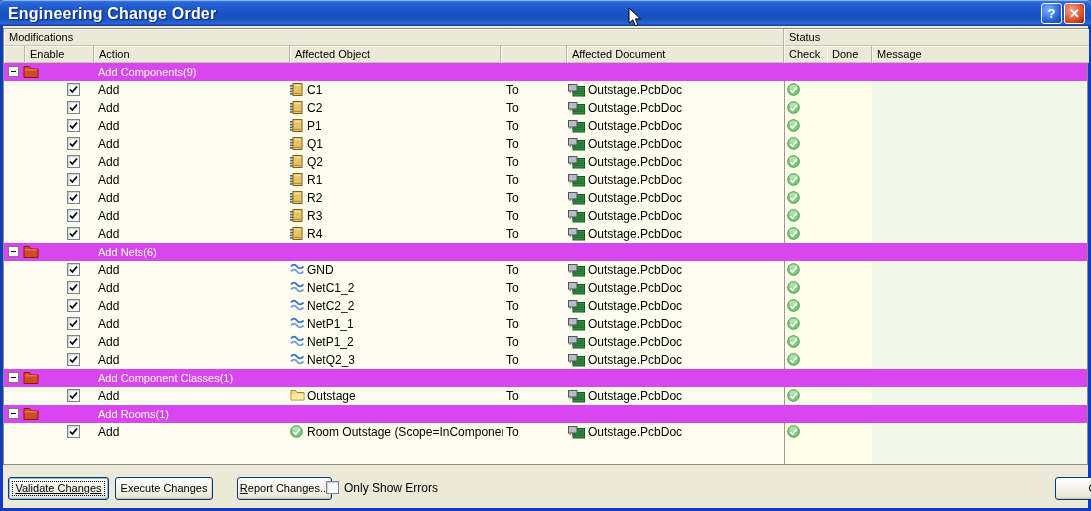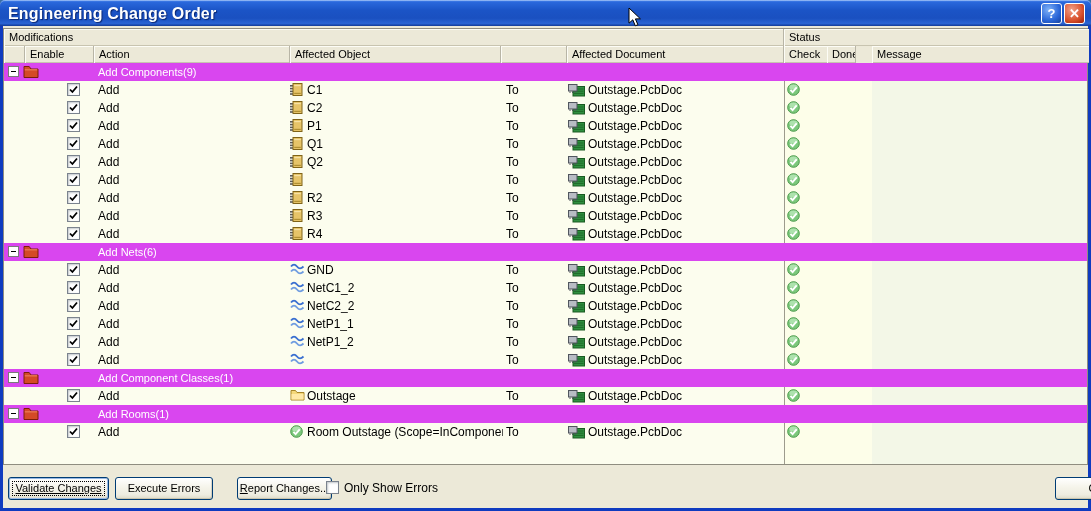--- a/index.html
+++ b/index.html
@@ -79,21 +79,21 @@
         <div class="hcell" style="left:0;width:21px;"></div>
         <div class="hcell" style="left:21px;width:69px;">
           <span>Enable</span>
           
         </div>
         <div class="hcell" style="left:90px;width:196px;">Action</div>
         <div class="hcell" style="left:286px;width:211px;">Affected Object</div>
         <div class="hcell" style="left:497px;width:66px;"></div>
         <div class="hcell" style="left:563px;width:217px;">Affected Document</div>
         <div class="hcell" style="left:780px;width:66px;">Check</div>
-        <div class="hcell" style="left:823px;width:29px;">Done</div>
+        <div class="hcell" style="left:823px;width:45px;">Done</div>
         <div class="hcell" style="left:868px;width:217px;border-right:none;">Message</div>
       </div>
       <div class="grid" id="grid">
         <div class="strip" style="left:0;width:780px;background:#fcfdee;"></div>
         <div class="strip" style="left:780px;width:88px;background:#fdfee9;"></div>
         <div class="strip" style="left:868px;right:0;background:#f3f7e7;"></div>
         <div class="vline" style="left:780px;"></div>
       <div class="grow">
             <span class="expander"></span>
             <span class="gicon"><svg width="16" height="14" viewBox="0 0 16 14">
@@ -254,20 +254,21 @@
             <span class="c-action">Add</span>
             <span class="c-oicon"><svg width="13" height="13" viewBox="0 0 13 13">
                 <rect x="0" y="2" width="3.5" height="1.6" fill="#5a5a5a"></rect>
                 <rect x="0" y="4.8" width="3.5" height="1.6" fill="#5a5a5a"></rect>
                 <rect x="0" y="7.6" width="3.5" height="1.6" fill="#5a5a5a"></rect>
                 <rect x="0" y="10.2" width="3.5" height="1.6" fill="#5a5a5a"></rect>
                 <rect x="3" y="0.5" width="9" height="12" fill="#e6c468" stroke="#806418" stroke-width="1"></rect>
                 <rect x="4.2" y="2" width="6.6" height="1.2" fill="#f6e2a4"></rect>
                 <rect x="4.2" y="9.8" width="6.6" height="1.2" fill="#b09032"></rect>
               </svg></span>
+            <span class="c-object">R1</span>
             <span class="c-prep">To</span>
             <span class="c-dicon"><svg width="17" height="13" viewBox="0 0 17 13">
                 <rect x="5" y="2.5" width="11.5" height="9.5" fill="#2f8f3f" stroke="#1a5a22" stroke-width="1"></rect>
                 <path d="M6 5 H15.5 M6 7.2 H15.5 M6 9.4 H15.5" stroke="#1f6b2a" stroke-width="1"></path>
                 <rect x="0.5" y="0.5" width="8.5" height="6.5" fill="#b8bcc4" stroke="#50555e" stroke-width="1"></rect>
                 <path d="M2 7.5 V9 M4.5 7.5 V9 M7 7.5 V9" stroke="#50555e" stroke-width="1"></path>
               </svg></span>
             <span class="c-doc">Outstage.PcbDoc</span>
             <span class="c-check"><svg width="13" height="13" viewBox="0 0 13 13">
                 <circle cx="6.5" cy="6.5" r="5.8" fill="#7cc87c" stroke="#4a9a4a" stroke-width="1"></circle>
@@ -492,20 +493,21 @@
           </div>
           <div class="irow">
             <div class="cb row-cb"><svg width="11" height="11" viewBox="0 0 11 11">
                 <path d="M2 5.5 L4.4 8 L9 2.5" stroke="#000" stroke-width="1.8" fill="none"></path>
               </svg></div>
             <span class="c-action">Add</span>
             <span class="c-oicon"><svg width="15" height="12" viewBox="0 0 15 12">
                 <path d="M1 3.5 C3 1, 5 1, 7 3.5 S11 6, 13.5 3.5" fill="none" stroke="#3a6fd0" stroke-width="1.8"></path>
                 <path d="M1 8.5 C3 6, 5 6, 7 8.5 S11 11, 13.5 8.5" fill="none" stroke="#6f9ce0" stroke-width="1.8"></path>
               </svg></span>
+            <span class="c-object">NetQ2_3</span>
             <span class="c-prep">To</span>
             <span class="c-dicon"><svg width="17" height="13" viewBox="0 0 17 13">
                 <rect x="5" y="2.5" width="11.5" height="9.5" fill="#2f8f3f" stroke="#1a5a22" stroke-width="1"></rect>
                 <path d="M6 5 H15.5 M6 7.2 H15.5 M6 9.4 H15.5" stroke="#1f6b2a" stroke-width="1"></path>
                 <rect x="0.5" y="0.5" width="8.5" height="6.5" fill="#b8bcc4" stroke="#50555e" stroke-width="1"></rect>
                 <path d="M2 7.5 V9 M4.5 7.5 V9 M7 7.5 V9" stroke="#50555e" stroke-width="1"></path>
               </svg></span>
             <span class="c-doc">Outstage.PcbDoc</span>
             <span class="c-check"><svg width="13" height="13" viewBox="0 0 13 13">
                 <circle cx="6.5" cy="6.5" r="5.8" fill="#7cc87c" stroke="#4a9a4a" stroke-width="1"></circle>
@@ -575,21 +577,21 @@
             <span class="c-check"><svg width="13" height="13" viewBox="0 0 13 13">
                 <circle cx="6.5" cy="6.5" r="5.8" fill="#7cc87c" stroke="#4a9a4a" stroke-width="1"></circle>
                 <ellipse cx="6.5" cy="4" rx="4.2" ry="2.6" fill="#b6e6b6" opacity="0.85"></ellipse>
                 <path d="M3.4 6.8 L5.6 9.1 L9.7 4.3" stroke="#fff" stroke-width="1.9" fill="none"></path>
               </svg></span>
           </div>
         </div>
     </div>
 
     <div class="btn focused" id="btn-validate" style="left:5px;top:451px;width:101px;">Validate Changes</div>
-    <div class="btn" id="btn-execute" style="left:112px;top:451px;width:98px;">Execute Errors</div>
+    <div class="btn" id="btn-execute" style="left:112px;top:451px;width:98px;">Execute Changes</div>
     <div class="btn" id="btn-report" style="left:234px;top:451px;width:95px;"><u>R</u>eport Changes...</div>
     <div class="cb foot-cb"></div>
     <span class="foot-cb-label">Only Show Errors</span>
     <div class="btn" id="btn-close" style="left:1052px;top:451px;width:95px;">Close</div>
   </div>
 
   <svg class="cursor" width="14" height="21" viewBox="0 0 14 21">
     <path d="M1 1 L1 16.2 L4.8 12.8 L7.3 18.8 L9.9 17.7 L7.4 11.9 L12.4 11.8 Z" fill="#fff" stroke="#000" stroke-width="1"></path>
   </svg>
 </div>

